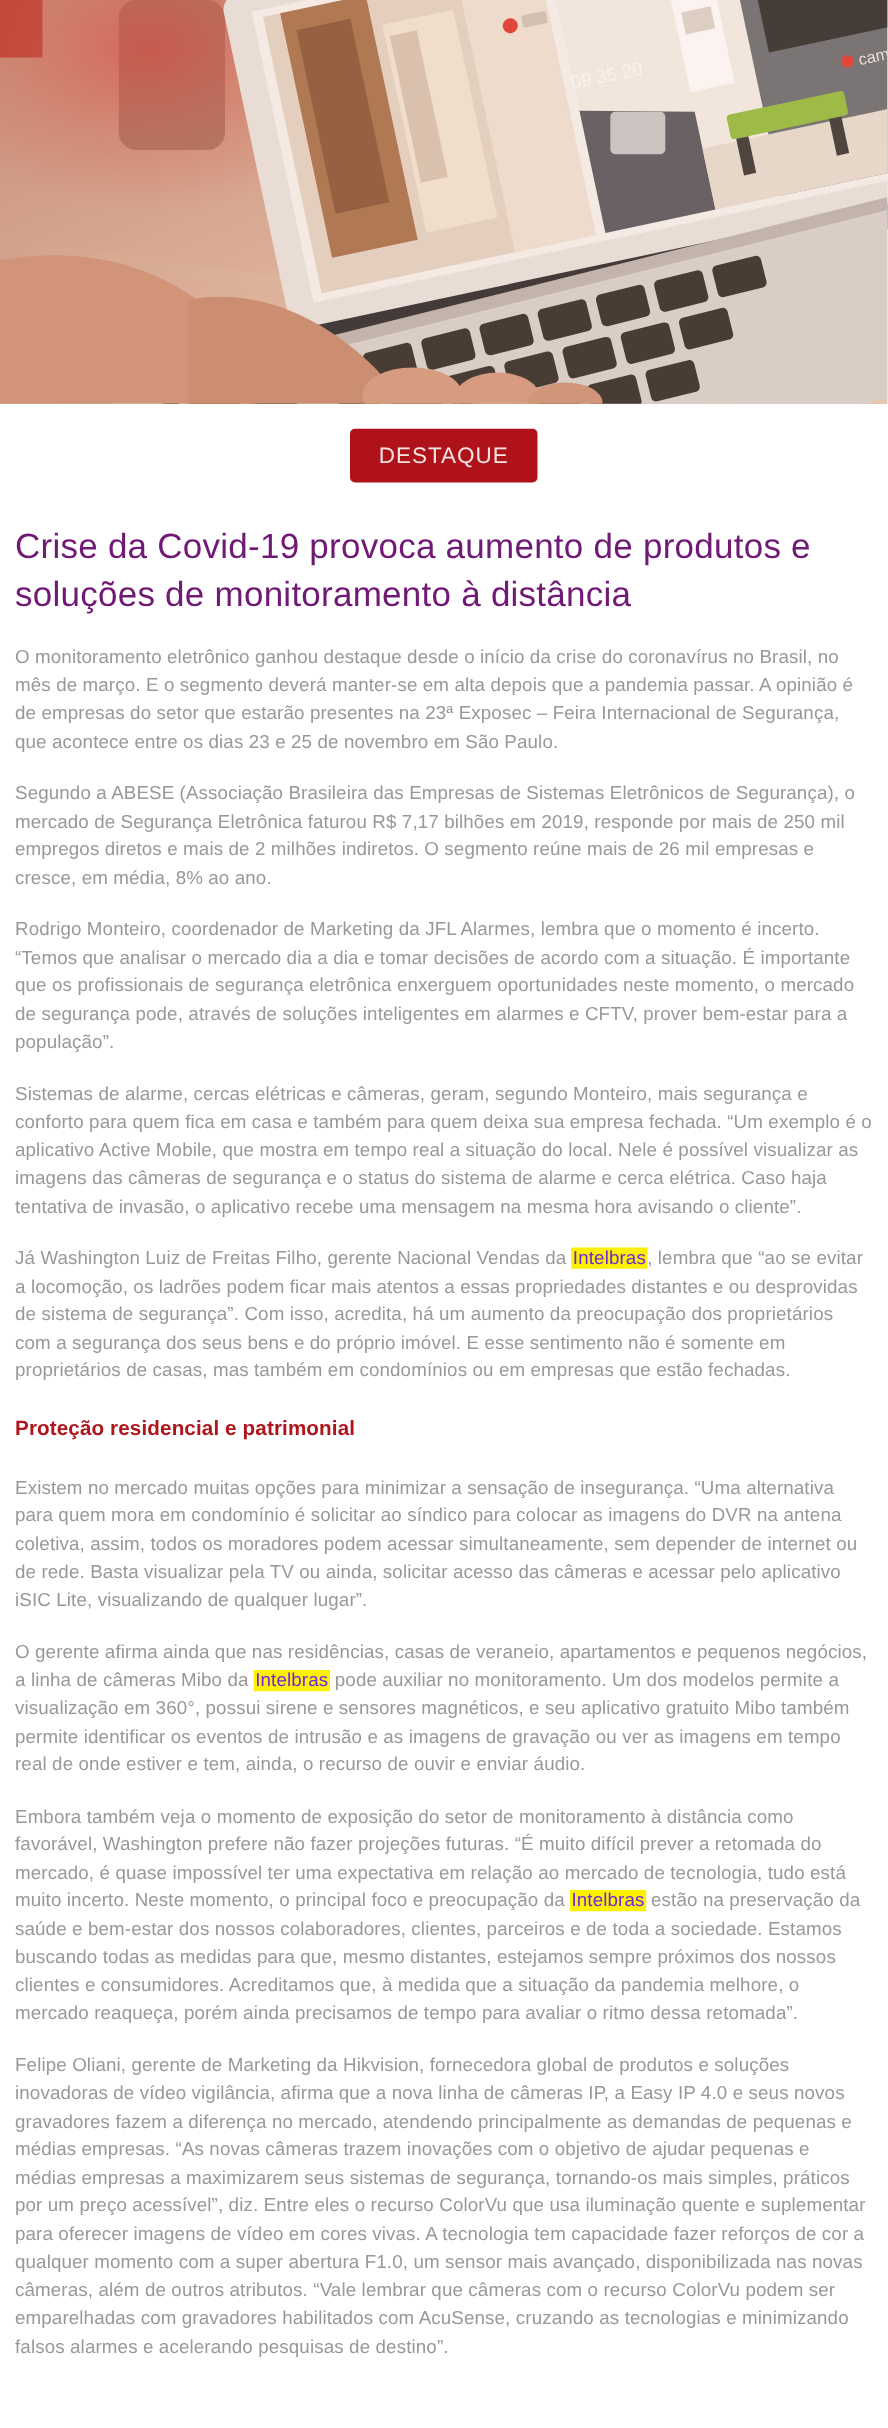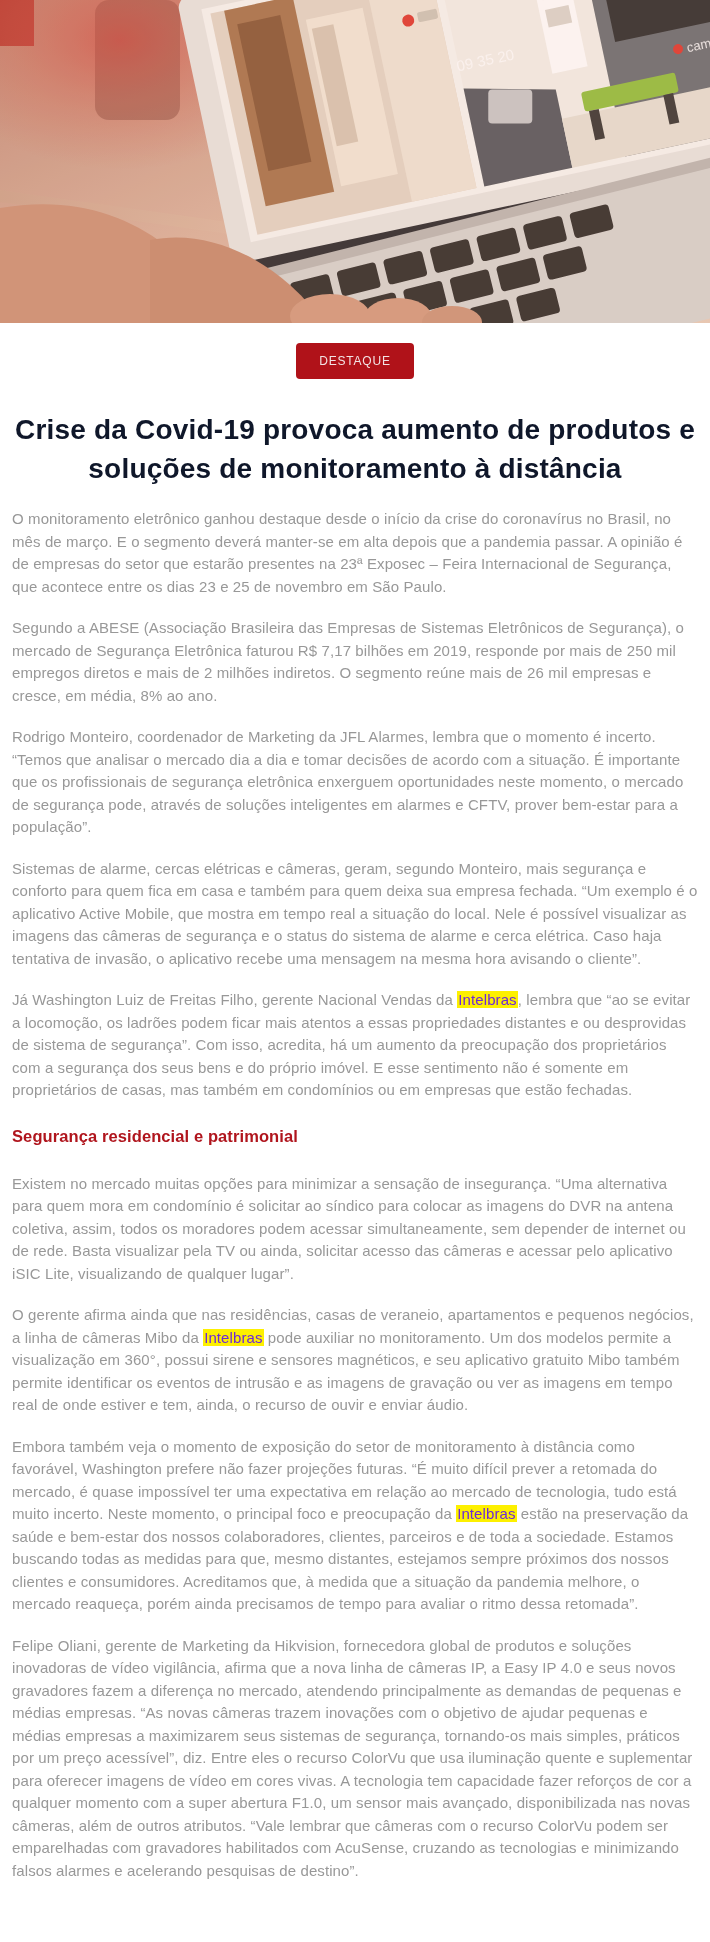--- a/index.html
+++ b/index.html
@@ -13,37 +13,36 @@
   .hero{
     width:710px;height:323px;overflow:hidden;position:relative;
     background:#d9b39e;
   }
   .hero svg{display:block;}
   .badge-row{text-align:center;margin:20px 0 0 0;}
   .badge{
     display:inline-block;
     background:var(--accent,#b01219);
     color:#f3e3e4;
-    font-size:12px;
+    font-size:18px;
     letter-spacing:.8px;
     padding:11px 23px;
     border-radius:4px;
     border:none;
     cursor:pointer;
     font-family:inherit;
   }
   .content{padding:0 12px;}
   h1.headline{
     font-size:28px;
-    font-weight:700;
-    color:#0f172a;
+    font-weight:400;
+    color:#701a75;
     line-height:39px;
     margin:31px 0 20px 0;
     letter-spacing:.2px;
-    text-align:center;
   }
   .article p{
     font-size:15px;
     color:#989898;
     line-height:22.5px;
     margin:0 0 19px 0;
     letter-spacing:.1px;
   }
   .article .hl{
     background:var(--highlight,#fdf000);
@@ -203,19 +202,19 @@
 </div>
 
 <div class="content">
   <h1 class="headline">Crise da Covid-19 provoca aumento de produtos e soluções de monitoramento à distância</h1>
   <div class="article">
       <p><span>O monitoramento eletrônico ganhou destaque desde o início da crise do coronavírus no Brasil, no mês de março. E o segmento deverá manter-se em alta depois que a pandemia passar. A opinião é de empresas do setor que estarão presentes na 23ª Exposec – Feira Internacional de Segurança, que acontece entre os dias 23 e 25 de novembro em São Paulo.</span></p>
       <p><span>Segundo a ABESE (Associação Brasileira das Empresas de Sistemas Eletrônicos de Segurança), o mercado de Segurança Eletrônica faturou R$ 7,17 bilhões em 2019, responde por mais de 250 mil empregos diretos e mais de 2 milhões indiretos. O segmento reúne mais de 26 mil empresas e cresce, em média, 8% ao ano.</span></p>
       <p><span>Rodrigo Monteiro, coordenador de Marketing da JFL Alarmes, lembra que o momento é incerto. “Temos que analisar o mercado dia a dia e tomar decisões de acordo com a situação. É importante que os profissionais de segurança eletrônica enxerguem oportunidades neste momento, o mercado de segurança pode, através de soluções inteligentes em alarmes e CFTV, prover bem-estar para a população”.</span></p>
       <p><span>Sistemas de alarme, cercas elétricas e câmeras, geram, segundo Monteiro, mais segurança e conforto para quem fica em casa e também para quem deixa sua empresa fechada. “Um exemplo é o aplicativo Active Mobile, que mostra em tempo real a situação do local. Nele é possível visualizar as imagens das câmeras de segurança e o status do sistema de alarme e cerca elétrica. Caso haja tentativa de invasão, o aplicativo recebe uma mensagem na mesma hora avisando o cliente”.</span></p>
       <p><span>Já Washington Luiz de Freitas Filho, gerente Nacional Vendas da </span><span class="hl">Intelbras</span><span>, lembra que “ao se evitar a locomoção, os ladrões podem ficar mais atentos a essas propriedades distantes e ou desprovidas de sistema de segurança”. Com isso, acredita, há um aumento da preocupação dos proprietários com a segurança dos seus bens e do próprio imóvel. E esse sentimento não é somente em proprietários de casas, mas também em condomínios ou em empresas que estão fechadas.</span></p>
-      <h2 class="section-heading">Segurança residencial e patrimonial</h2>
+      <h2 class="section-heading">Proteção residencial e patrimonial</h2>
       <p><span>Existem no mercado muitas opções para minimizar a sensação de insegurança. “Uma alternativa para quem mora em condomínio é solicitar ao síndico para colocar as imagens do DVR na antena coletiva, assim, todos os moradores podem acessar simultaneamente, sem depender de internet ou de rede. Basta visualizar pela TV ou ainda, solicitar acesso das câmeras e acessar pelo aplicativo iSIC Lite, visualizando de qualquer lugar”.</span></p>
       <p><span>O gerente afirma ainda que nas residências, casas de veraneio, apartamentos e pequenos negócios, a linha de câmeras Mibo da </span><span class="hl">Intelbras</span><span> pode auxiliar no monitoramento. Um dos modelos permite a visualização em 360°, possui sirene e sensores magnéticos, e seu aplicativo gratuito Mibo também permite identificar os eventos de intrusão e as imagens de gravação ou ver as imagens em tempo real de onde estiver e tem, ainda, o recurso de ouvir e enviar áudio.</span></p>
       <p><span>Embora também veja o momento de exposição do setor de monitoramento à distância como favorável, Washington prefere não fazer projeções futuras. “É muito difícil prever a retomada do mercado, é quase impossível ter uma expectativa em relação ao mercado de tecnologia, tudo está muito incerto. Neste momento, o principal foco e preocupação da </span><span class="hl">Intelbras</span><span> estão na preservação da saúde e bem-estar dos nossos colaboradores, clientes, parceiros e de toda a sociedade. Estamos buscando todas as medidas para que, mesmo distantes, estejamos sempre próximos dos nossos clientes e consumidores. Acreditamos que, à medida que a situação da pandemia melhore, o mercado reaqueça, porém ainda precisamos de tempo para avaliar o ritmo dessa retomada”.</span></p>
       <p><span>Felipe Oliani, gerente de Marketing da Hikvision, fornecedora global de produtos e soluções inovadoras de vídeo vigilância, afirma que a nova linha de câmeras IP, a Easy IP 4.0 e seus novos gravadores fazem a diferença no mercado, atendendo principalmente as demandas de pequenas e médias empresas. “As novas câmeras trazem inovações com o objetivo de ajudar pequenas e médias empresas a maximizarem seus sistemas de segurança, tornando-os mais simples, práticos por um preço acessível”, diz. Entre eles o recurso ColorVu que usa iluminação quente e suplementar para oferecer imagens de vídeo em cores vivas. A tecnologia tem capacidade fazer reforços de cor a qualquer momento com a super abertura F1.0, um sensor mais avançado, disponibilizada nas novas câmeras, além de outros atributos. “Vale lembrar que câmeras com o recurso ColorVu podem ser emparelhadas com gravadores habilitados com AcuSense, cruzando as tecnologias e minimizando falsos alarmes e acelerando pesquisas de destino”.</span></p>
     </div>
 </div>
 
 </body></html>

